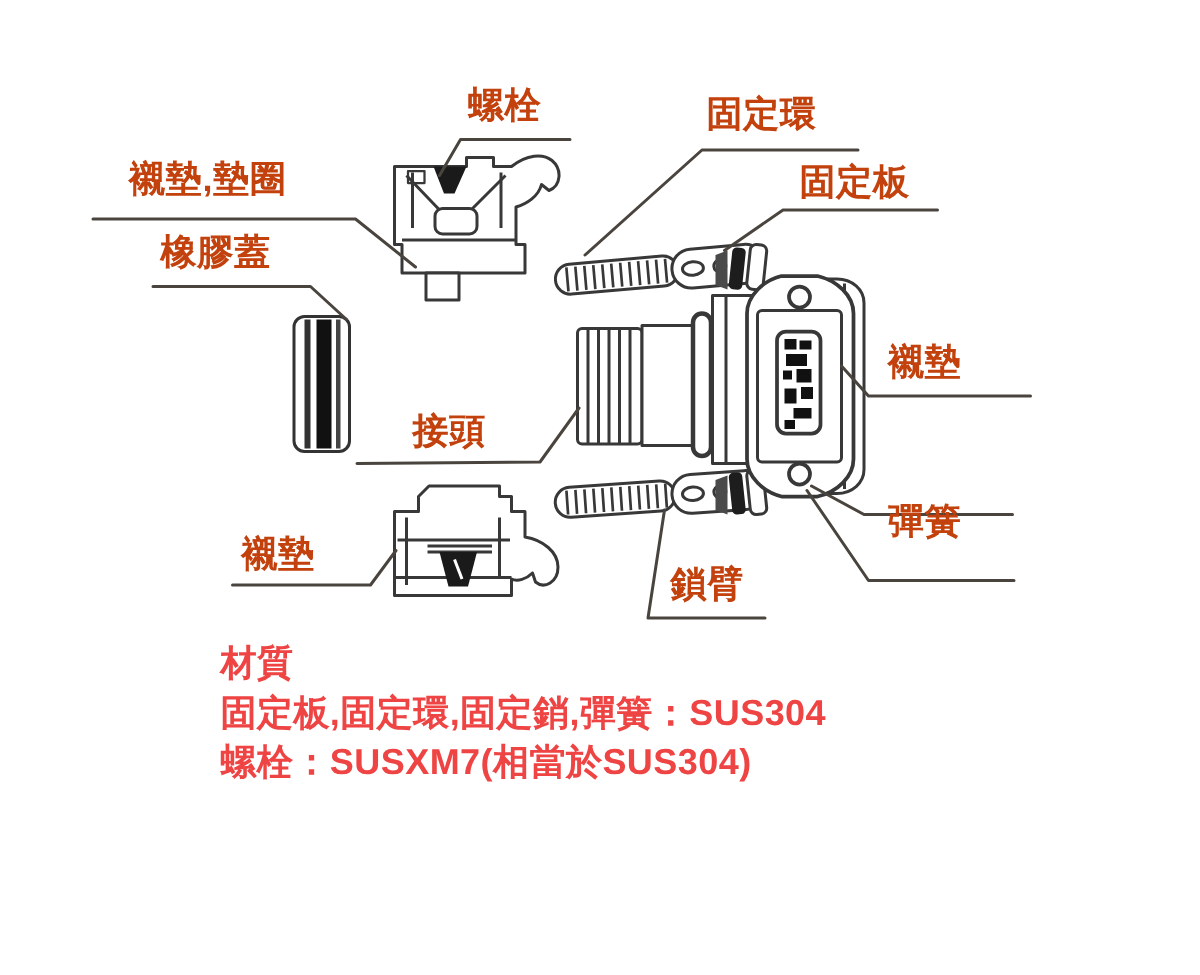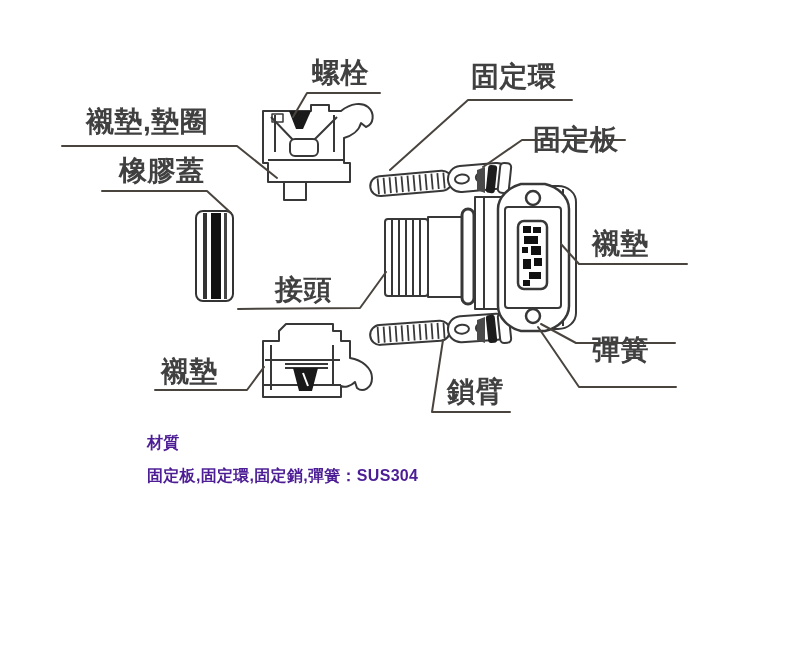--- a/index.html
+++ b/index.html
@@ -3,26 +3,26 @@
 <meta charset="utf-8">
 <style>
   html,body{margin:0;padding:0;background:#fff;}
   #stage{
     position:relative;width:800px;height:650px;background:#ffffff;
     font-family:"Liberation Sans","DejaVu Sans",sans-serif;
     overflow:hidden;
   }
   #drawing{position:absolute;left:0;top:0;}
   .part-label{
-    position:absolute;font-size:28px;font-weight:700;color:#404040;
+    position:absolute;font-size:24px;font-weight:700;color:#c2410c;
     line-height:1;white-space:nowrap;letter-spacing:0.5px;
   }
   #materials{
     position:absolute;left:147px;top:426px;
-    font-size:16px;font-weight:700;color:#4c1d95;line-height:33px;
+    font-size:24px;font-weight:700;color:#ef4444;line-height:33px;
     white-space:nowrap;letter-spacing:0.3px;
   }
   #materials div{display:block;}
 </style>
 </head>
 <body>
 
 <div id="stage">
 
   <svg id="drawing" width="800" height="650" viewBox="0 0 800 650">
@@ -127,27 +127,28 @@
       <path d="M155,390 L247,390 L264,367"></path>
       <path d="M510,412 L432,412 L443,340"></path>
       <path d="M687,264 L579,264 L561,244"></path>
       <path d="M675,343 L576,343 L541,324"></path>
       <path d="M676,387 L579,387 L538,327"></path>
     </g>
   </svg>
 
   <div class="part-label" style="left:312px;top:59px;">螺栓</div>
   <div class="part-label" style="left:86px;top:108px;">襯墊,墊圈</div>
-  <div class="part-label" style="left:107px;top:157px;margin-left:12px;">橡膠蓋</div>
-  <div class="part-label" style="left:471px;top:65px;font-family:Liberation Mono, monospace;">固定環</div>
-  <div class="part-label" style="left:533px;top:110px;margin-top:16px;">固定板</div>
+  <div class="part-label" style="left:107px;top:157px;">橡膠蓋</div>
+  <div class="part-label" style="left:471px;top:65px;">固定環</div>
+  <div class="part-label" style="left:533px;top:110px;">固定板</div>
   <div class="part-label" style="left:275px;top:276px;">接頭</div>
   <div class="part-label" style="left:161px;top:358px;">襯墊</div>
   <div class="part-label" style="left:447px;top:378px;">鎖臂</div>
   <div class="part-label" style="left:592px;top:230px;">襯墊</div>
   <div class="part-label" style="left:592px;top:336px;">彈簧</div>
 
   <div id="materials">
     <div>材質</div>
     <div>固定板,固定環,固定銷,彈簧：SUS304</div>
+    <div>螺栓：SUSXM7(相當於SUS304)</div>
   </div>
 
 </div>
 
 </body></html>

